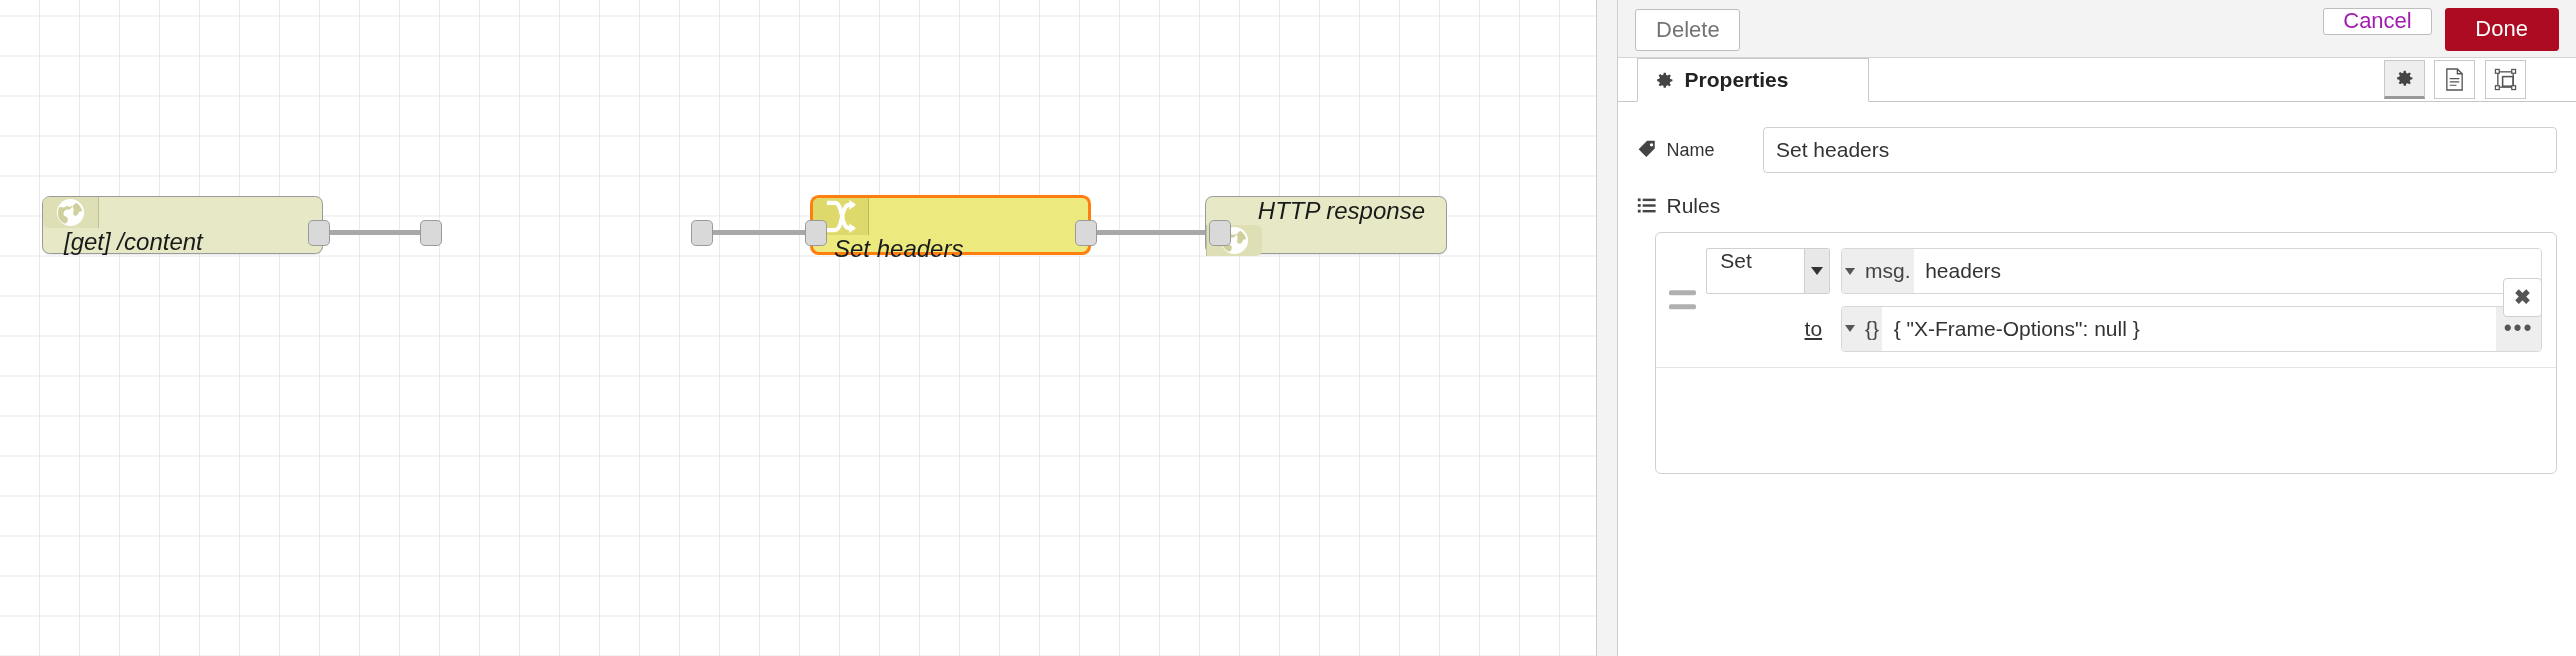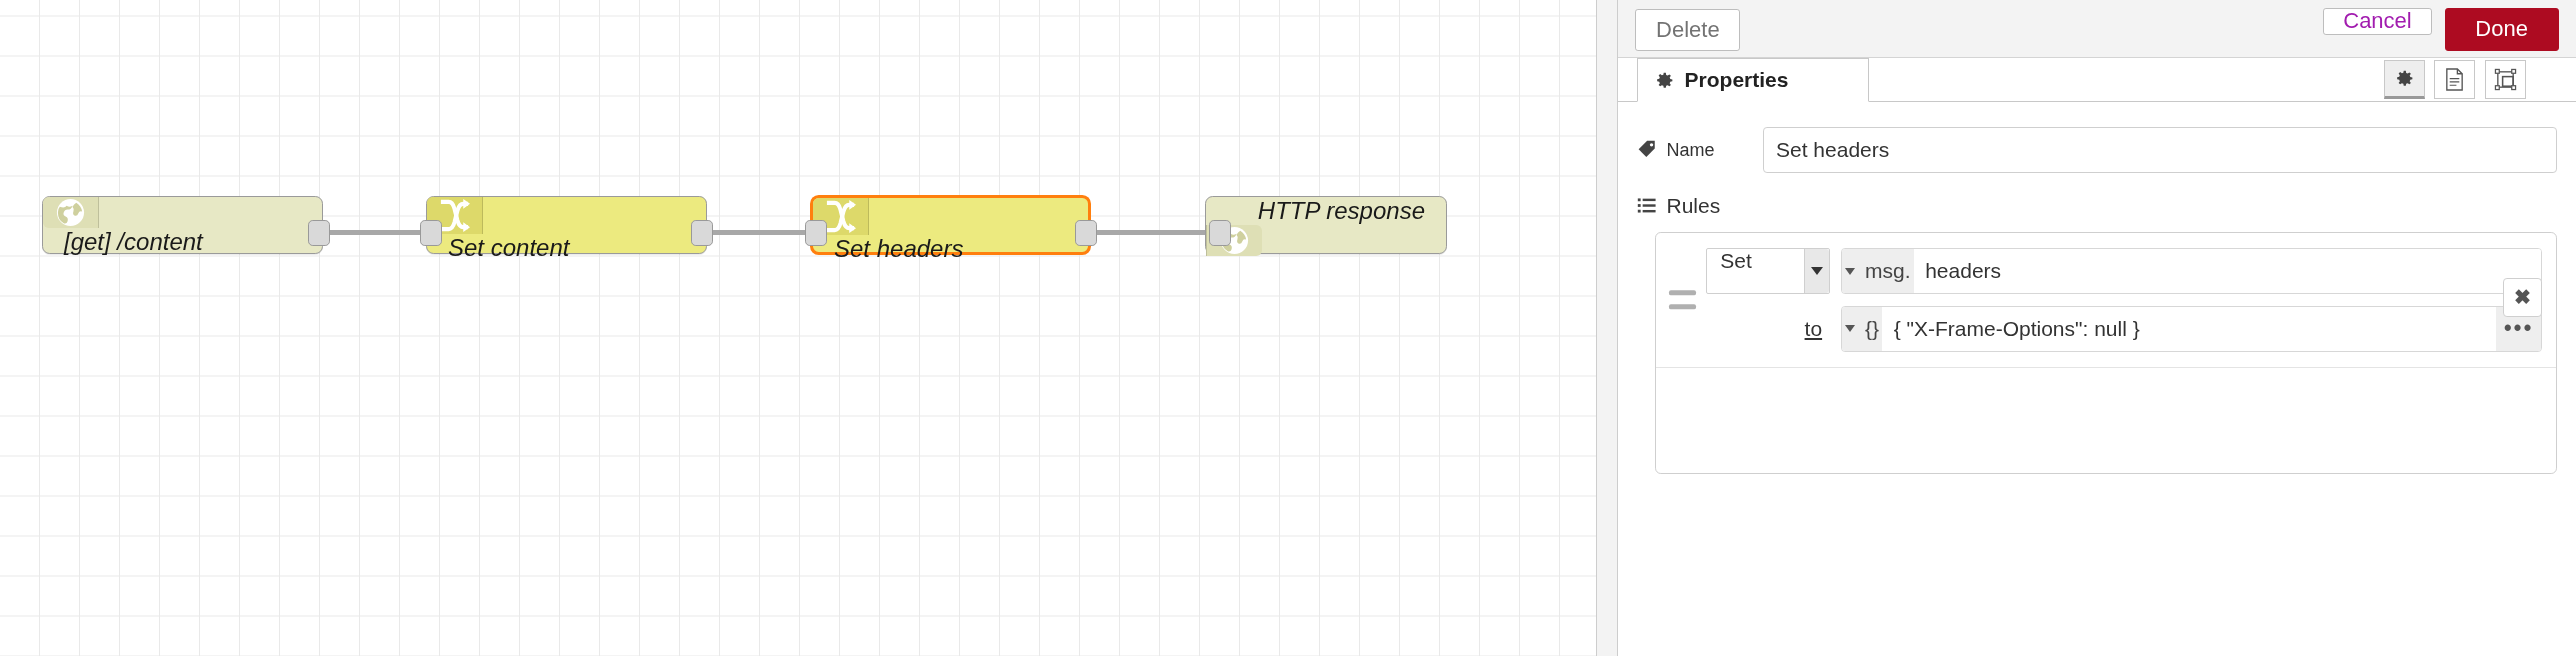--- a/index.html
+++ b/index.html
@@ -314,31 +314,20 @@
       <div class="node-badge left" style="background:#dedfb5;">
         <svg class="globe-icon" viewBox="0 0 32 32">
           <circle cx="16" cy="16" r="14" fill="#ffffff"></circle>
           <path d="M5 10 q5 2 7 -1 q3 2 6 0 q-1 4 -5 4 q-3 0 -4 3 q-1 3 2 4 q3 1 2 5 q-1 3 -4 2 q-6 -3 -6 -11 q0 -4 2 -6 z
                    M22 6 q5 3 6 9 q-3 -1 -4 2 q-1 3 -4 2 q-2 -1 -1 -4 q1 -3 -1 -5 q2 -3 4 -4 z" fill="#cfd09e"></path>
         </svg>
       </div>
       <div class="node-label">[get] /content</div>
     </div>
 
-    <div class="node" style="left:426px;width:281px;background:#ecea7f;">
-      <div class="node-badge left" style="background:#ddd96a;">
-        <svg class="change-icon" viewBox="0 0 34 38">
-          <path d="M3 5 L11 5 Q15 5 17 12 L20 24 Q22 31 26 31 L31 31" stroke="#ffffff" stroke-width="4.2" fill="none"></path>
-          <path d="M3 33 L11 33 Q15 33 17 26 L20 14 Q22 7 26 7 L31 7" stroke="#ffffff" stroke-width="4.2" fill="none"></path>
-          <path d="M26 2 L33 7 L26 12 Z" fill="#ffffff"></path>
-          <path d="M26 26 L33 31 L26 36 Z" fill="#ffffff"></path>
-        </svg>
-      </div>
-      <div class="node-label">Set content</div>
-    </div>
 
     <div class="node selected" style="left:811px;width:279px;background:#ecea7f;">
       <div class="node-badge left" style="background:#ddd96a;">
         <svg class="change-icon" viewBox="0 0 34 38">
           <path d="M3 5 L11 5 Q15 5 17 12 L20 24 Q22 31 26 31 L31 31" stroke="#ffffff" stroke-width="4.2" fill="none"></path>
           <path d="M3 33 L11 33 Q15 33 17 26 L20 14 Q22 7 26 7 L31 7" stroke="#ffffff" stroke-width="4.2" fill="none"></path>
           <path d="M26 2 L33 7 L26 12 Z" fill="#ffffff"></path>
           <path d="M26 26 L33 31 L26 36 Z" fill="#ffffff"></path>
         </svg>
       </div>

